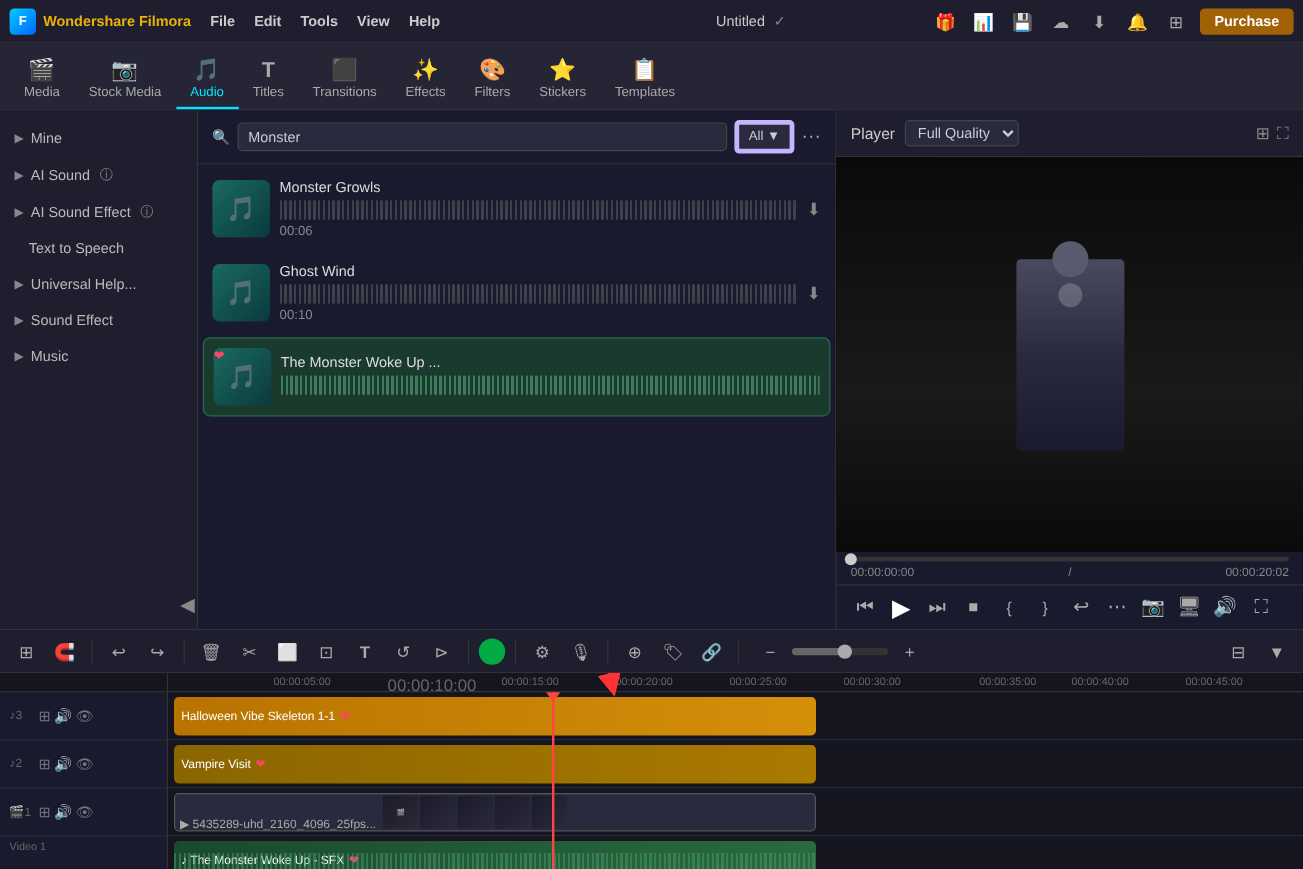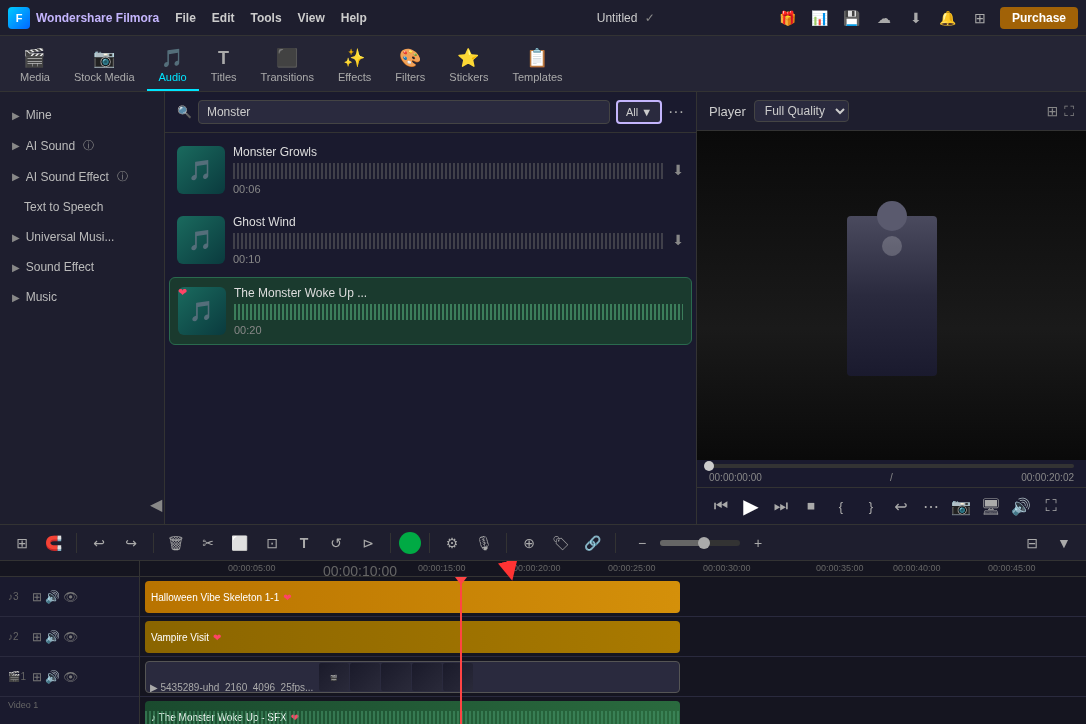--- a/index.html
+++ b/index.html
@@ -2,21 +2,21 @@
 <html><head>
   <meta charset="utf-8">
   <style>
     * { box-sizing: border-box; margin: 0; padding: 0; }
     body { background: #1a1a2e; color: #ccc; font-family: 'Segoe UI', sans-serif; font-size: 12px; width: 1086px; height: 724px; overflow: hidden; }
 
     
     #topbar { display: flex; align-items: center; background: #1e1e2e; height: 36px; padding: 0 8px; border-bottom: 1px solid #333; }
     #topbar .logo { display: flex; align-items: center; gap: 6px; margin-right: 16px; }
     #topbar .logo-icon { width: 20px; height: 20px; background: #00e5ff; border-radius: 4px; }
-    #topbar .logo-text { color: #c4b5fd; font-size: 12px; font-weight: 600; }
+    #topbar .logo-text { color: #eab308; font-size: 12px; font-weight: 600; }
     #topbar .menu-items { display: flex; gap: 16px; flex: 1; }
     #topbar .menu-item { color: #ccc; font-size: 12px; cursor: pointer; font-weight: bold; }
     #topbar .title { flex: 1; text-align: center; color: #ccc; font-size: 12px; }
     #topbar .top-icons { display: flex; align-items: center; gap: 8px; }
     #topbar .top-icon { width: 24px; height: 24px; display: flex; align-items: center; justify-content: center; color: #aaa; cursor: pointer; font-size: 14px; }
     #topbar .purchase-btn { background: #a16207; color: #fff; padding: 4px 12px; border-radius: 4px; font-size: 12px; cursor: pointer; font-weight: 600; }
 
     
     #navtabs { display: flex; background: #252535; height: 56px; border-bottom: 1px solid #333; padding: 0 8px; align-items: flex-end; }
     .nav-tab { display: flex; flex-direction: column; align-items: center; gap: 2px; padding: 6px 12px; cursor: pointer; border-bottom: 2px solid transparent; color: #aaa; font-size: 11px; }
@@ -29,21 +29,21 @@
     
     #sidebar { width: 165px; background: #1e1e2e; border-right: 1px solid #333; padding: 8px 0; overflow-y: auto; }
     .sidebar-item { display: flex; align-items: center; gap: 6px; padding: 8px 12px; cursor: pointer; color: #bbb; font-size: 12px; }
     .sidebar-item .chevron { font-size: 10px; color: #888; }
     .sidebar-item-plain { padding: 8px 24px; cursor: pointer; color: #bbb; font-size: 12px; }
 
     
     #audio-panel { flex: 1; background: #1a1a2e; display: flex; flex-direction: column; overflow: hidden; }
     #audio-search { display: flex; align-items: center; gap: 6px; padding: 8px 12px; border-bottom: 1px solid #333; }
     #audio-search input { flex: 1; background: #2a2a3e; border: 1px solid #444; border-radius: 4px; color: #ccc; padding: 4px 8px; font-size: 12px; }
-    #audio-search .filter-btn { background: #2a2a3e; border: 2px solid #c4b5fd; border-radius: 4px; color: #ccc; padding: 4px 8px; font-size: 11px; cursor: pointer; display: flex; align-items: center; gap: 3px; }
+    #audio-search .filter-btn { background: #2a2a3e; border: 4px solid #c4b5fd; border-radius: 4px; color: #ccc; padding: 4px 8px; font-size: 11px; cursor: pointer; display: flex; align-items: center; gap: 3px; }
     #audio-search .more-btn { color: #aaa; cursor: pointer; font-size: 16px; }
     #audio-list { flex: 1; overflow-y: auto; padding: 4px; }
     .audio-item { display: flex; align-items: center; gap: 8px; padding: 8px; border-radius: 6px; cursor: pointer; margin-bottom: 4px; position: relative; }
     .audio-item.selected { background: #1a3a2e; border: 1px solid #2a6a4e; }
     .audio-thumb { width: 48px; height: 48px; border-radius: 6px; background: linear-gradient(135deg, #1a6a5e, #0a3a3e); display: flex; align-items: center; justify-content: center; font-size: 20px; flex-shrink: 0; }
     .audio-info { flex: 1; }
     .audio-title { color: #ddd; font-size: 12px; font-weight: 500; margin-bottom: 4px; }
     .audio-wave { height: 20px; background: linear-gradient(90deg, #555 1px, transparent 1px) repeat-x; background-size: 3px; opacity: 0.6; margin-bottom: 4px; }
     .audio-duration { color: #888; font-size: 11px; }
     .audio-download { color: #888; font-size: 14px; cursor: pointer; }
@@ -181,21 +181,21 @@
       <span style="color:#888; font-size:11px; margin-left:2px;">ⓘ</span>
     </div>
     <div class="sidebar-item">
       <span class="chevron">▶</span>
       <span>AI Sound Effect</span>
       <span style="color:#888; font-size:11px; margin-left:2px;">ⓘ</span>
     </div>
     <div class="sidebar-item-plain">Text to Speech</div>
     <div class="sidebar-item">
       <span class="chevron">▶</span>
-      <span>Universal Musi...</span>
+      <span>Universal Help...</span>
     </div>
     <div class="sidebar-item">
       <span class="chevron">▶</span>
       <span>Sound Effect</span>
     </div>
     <div class="sidebar-item">
       <span class="chevron">▶</span>
       <span>Music</span>
     </div>
     <div style="position:absolute; bottom: 210px; left: 150px; color:#888; cursor:pointer; font-size:16px;">◀</div>
@@ -232,21 +232,20 @@
         </div>
         <span class="audio-download">⬇</span>
       </div>
 
       <div class="audio-item selected" style="background: #1a3a2e; border: 1px solid #2a6a4e; position:relative;">
         <div class="audio-thumb" style="background: linear-gradient(135deg, #1a6a5e, #0a3a3e);">🎵</div>
         <span class="audio-heart" style="position:absolute; top:8px; left:8px; color:#ff4466; font-size:11px;">❤</span>
         <div class="audio-info">
           <div class="audio-title">The Monster Woke Up ...</div>
           <div class="audio-wave" style="height:16px; background: repeating-linear-gradient(90deg, #4a9a6e 0px, #4a9a6e 2px, transparent 2px, transparent 4px); opacity:0.7;"></div>
-          <div class="audio-duration">00:20</div>
         </div>
       </div>
     </div>
   </div>
 
   <div id="player-panel">
     <div id="player-header">
       <span class="player-label">Player</span>
       <select>
         <option>Full Quality</option>

